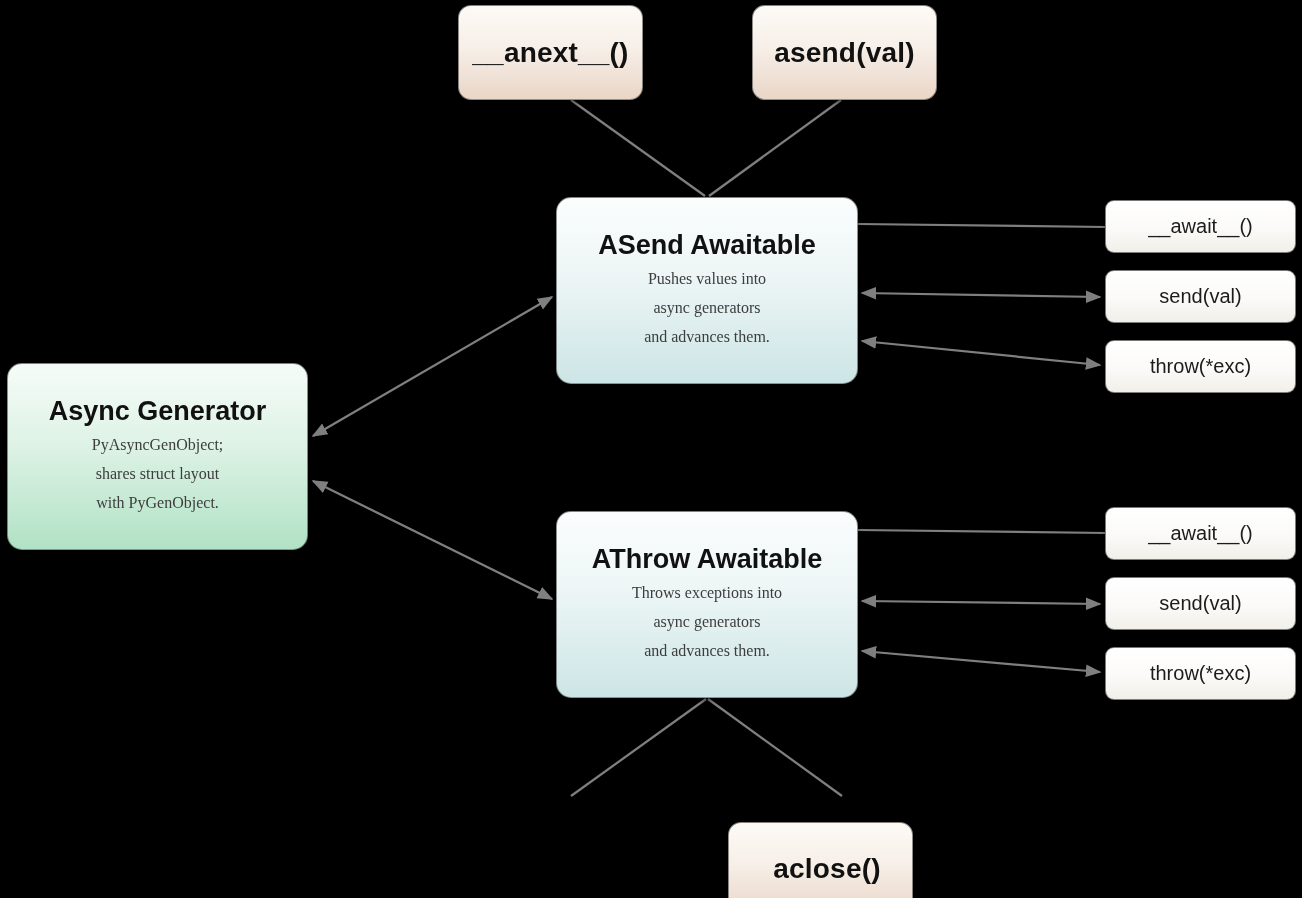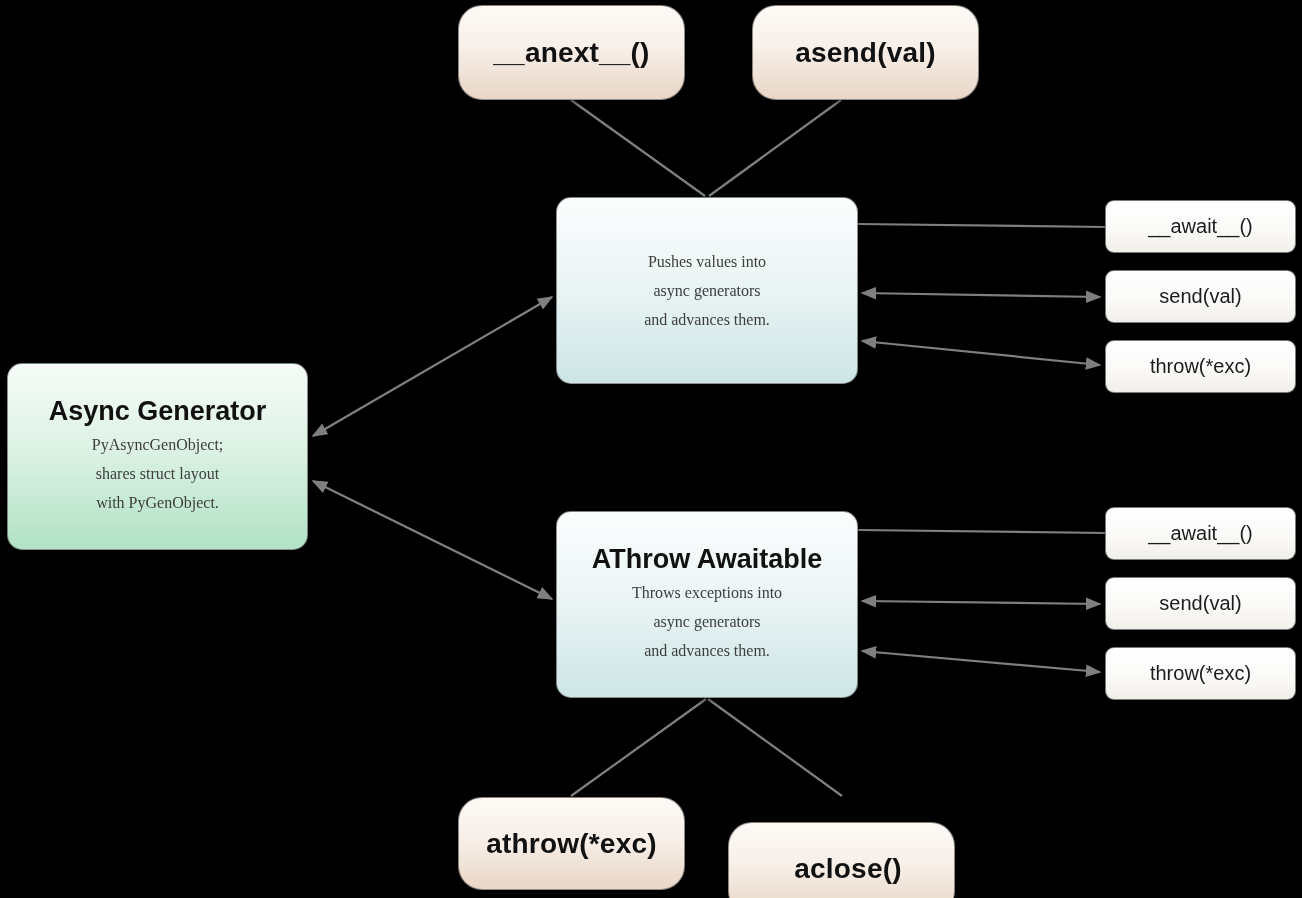--- a/index.html
+++ b/index.html
@@ -25,23 +25,23 @@
     position: absolute;
     box-sizing: border-box;
     display: flex;
     flex-direction: column;
     align-items: center;
     justify-content: center;
     text-align: center;
     z-index: 2;
   }
   .method-box {
-    width: 227px;
+    width: 185px;
     height: 95px;
-    border-radius: 24px;
+    border-radius: 13px;
     background: linear-gradient(to bottom, #fdfaf6 0%, #f7efe8 45%, #e9d6c7 100%);
     border: 1px solid rgba(55,55,55,0.55);
     box-shadow: 0 2px 5px rgba(0,0,0,0.45);
   }
   .method-box .method-label {
     font-size: 28px;
     font-weight: bold;
     color: #111111;
     letter-spacing: 0.2px;
   }
@@ -119,20 +119,21 @@
   </svg>
 
   <div class="node method-box" style="left:458px; top:5px;">
     <span class="method-label">__anext__()</span>
   </div>
   <div class="node method-box" style="left:728px; top:5px;margin-left:24px;">
     <span class="method-label">asend(val)</span>
   </div>
 
   <div class="node card teal" style="left:556px; top:197px;">
+    <div class="card-title">ASend Awaitable</div>
     <div class="card-body">
       <span>Pushes values into</span>
       <span>async generators</span>
       <span>and advances them.</span>
     </div>
   </div>
 
   <div class="node card green" style="left:7px; top:363px; width:301px;">
     <div class="card-title">Async Generator</div>
     <div class="card-body">
@@ -164,20 +165,17 @@
   <div class="node proto-box" style="top:507px;">
     <span class="proto-label">__await__()</span>
   </div>
   <div class="node proto-box" style="top:577px;">
     <span class="proto-label">send(val)</span>
   </div>
   <div class="node proto-box" style="top:647px;">
     <span class="proto-label">throw(*exc)</span>
   </div>
 
-  <div class="node method-box" style="left:458px; top:797px; height:93px;">
-    <span class="method-label">athrow(*exc)</span>
-  </div>
   <div class="node method-box" style="left:728px; top:822px; height:93px;padding-left:13px;">
     <span class="method-label">aclose()</span>
   </div>
 
 </div>
 
 </body></html>

